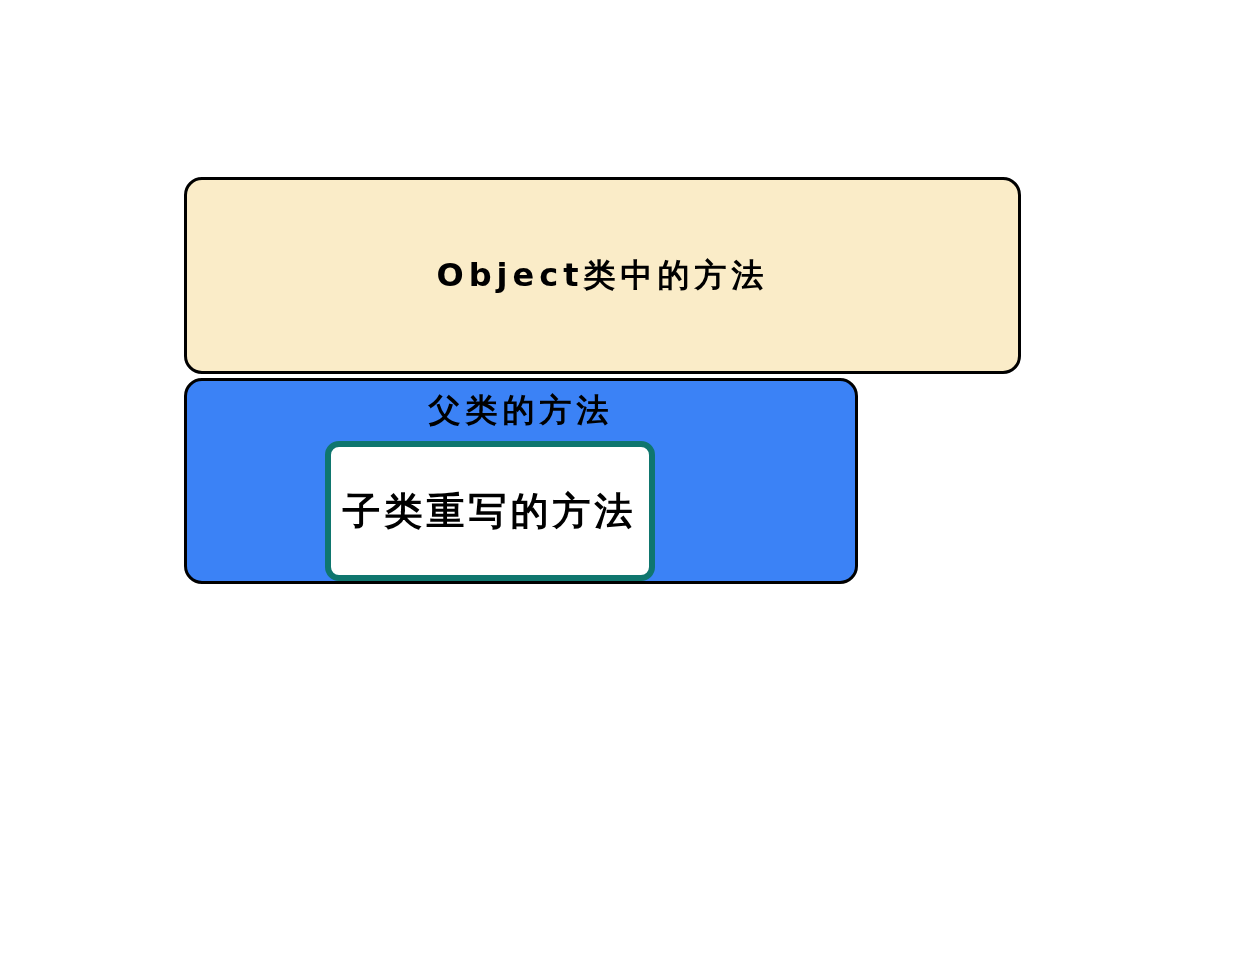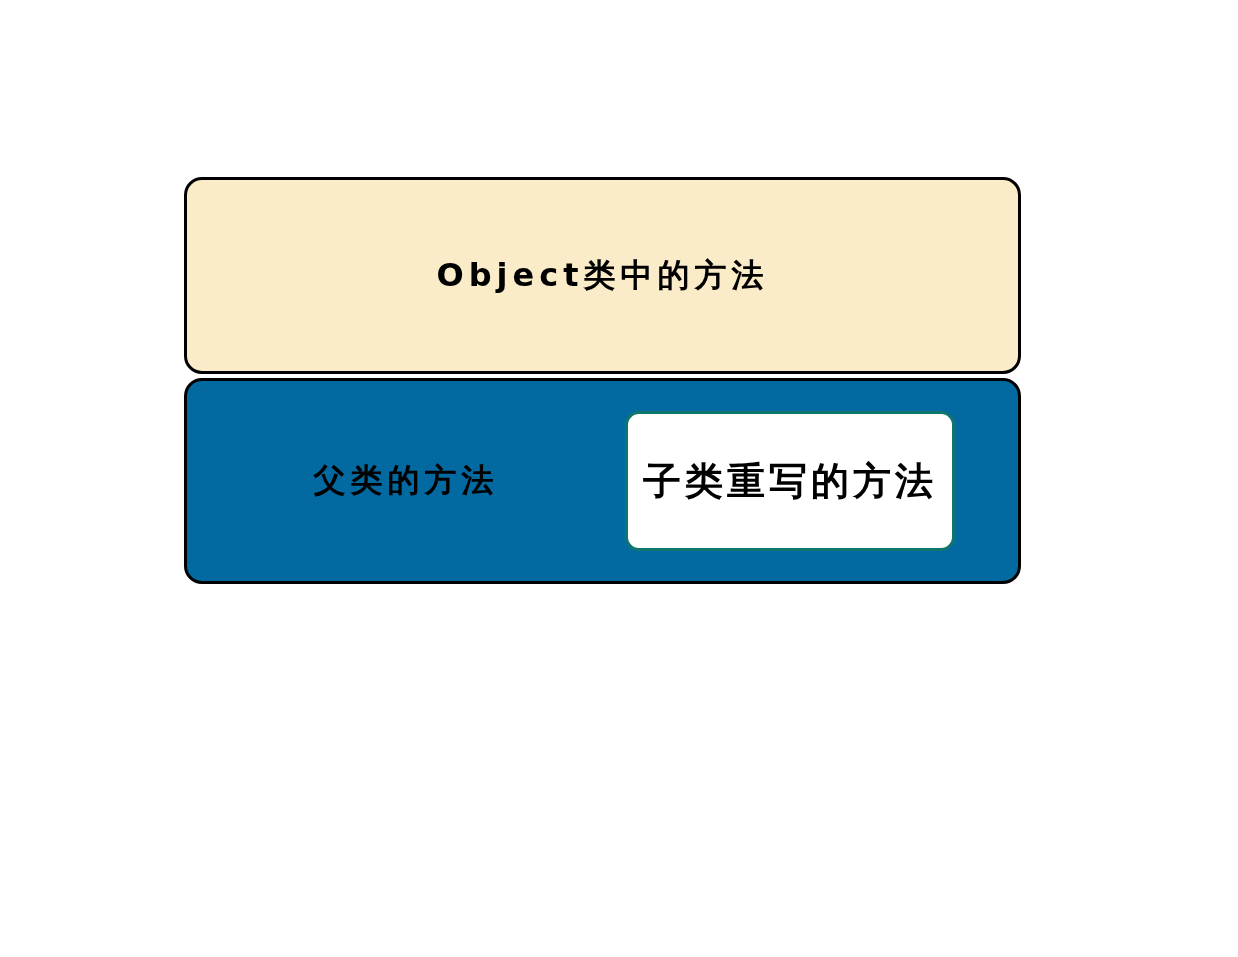--- a/index.html
+++ b/index.html
@@ -30,24 +30,25 @@
   .layer-object {
     left: 184px;
     top: 177px;
     width: 837px;
     height: 197px;
     background: #FAECC8;
   }
   .layer-parent {
     left: 184px;
     top: 378px;
-    width: 837px;
+    width: 674px;
     height: 206px;
-    background: #0369a1;
+    background: #3b82f6;
     justify-content: flex-start;
+    flex-direction: column;
   }
   .layer-self {
     left: 185px;
     top: 588px;
     width: 842px;
     height: 206px;
     background: #99CCFB;
   }
   .layer-text {
     font-size: 32px;
@@ -64,21 +65,21 @@
     align-items: center;
     justify-content: center;
   }
   .inner-box {
     flex: 0 0 auto;
     box-sizing: border-box;
     width: 330px;
     height: 140px;
     margin-right: 63px;
     background: #FFFFFF;
-    border: 3px solid #0f766e;
+    border: 6px solid #0f766e;
     border-radius: 14px;
     display: flex;
     align-items: center;
     justify-content: center;
   }
   .inner-box .layer-text {
     font-size: 38px;
     letter-spacing: 4px;
   }
 </style>

